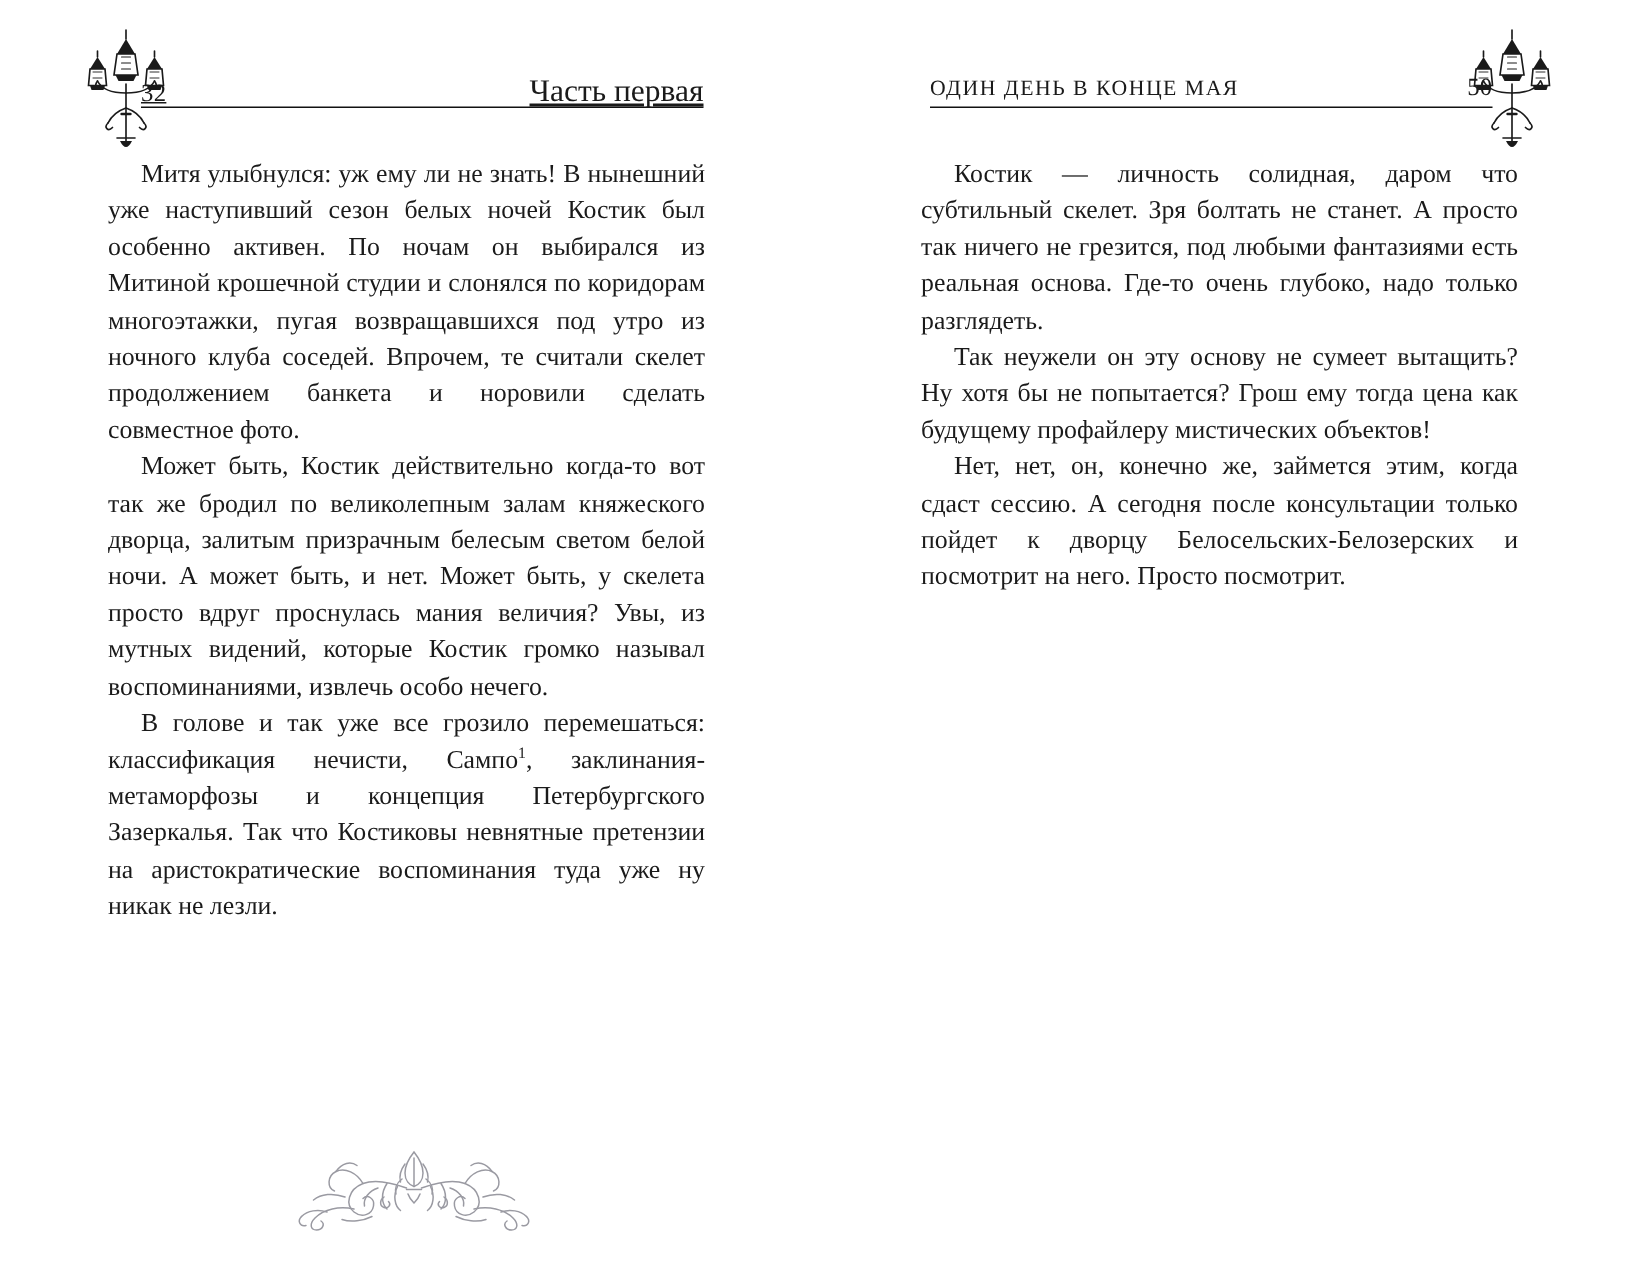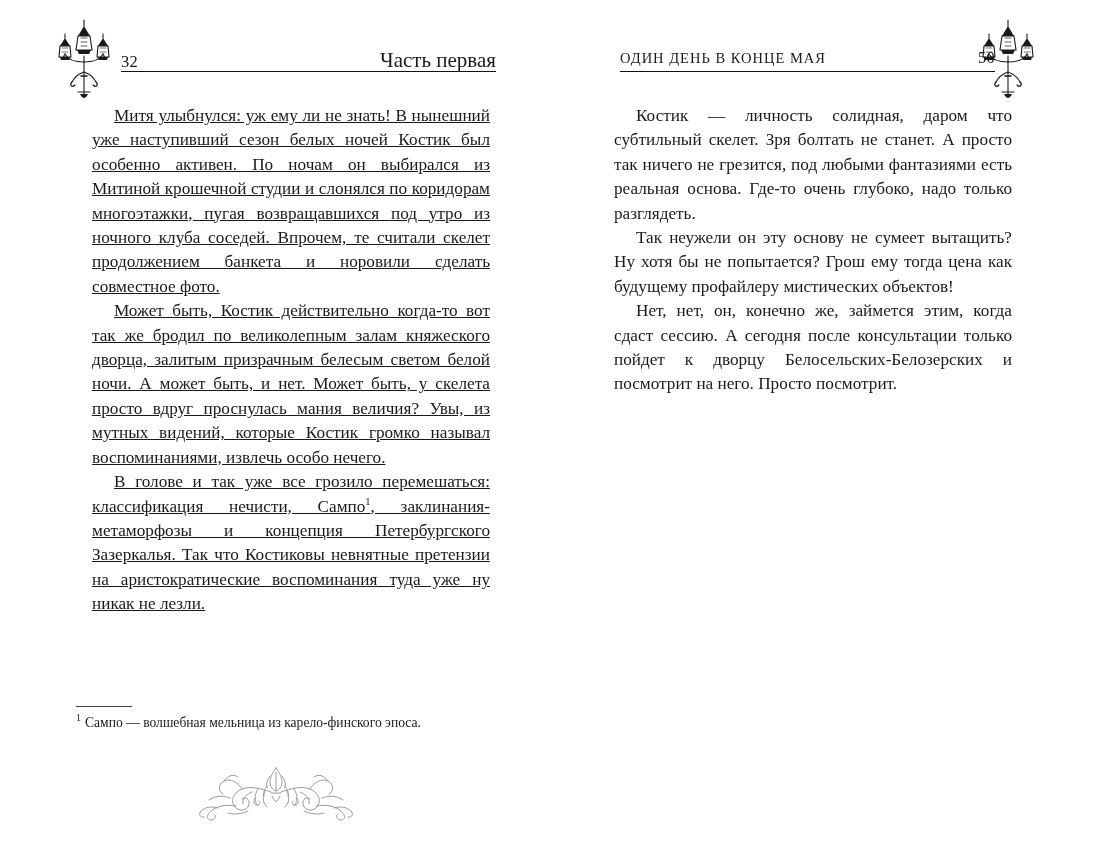--- a/index.html
+++ b/index.html
@@ -29,21 +29,21 @@
   }
   .page-left  { left: 0;    width: 550px; }
   .page-right { left: 550px; width: 550px; }
 
   
   .runhead {
     position: absolute;
     top: 48px;
     height: 26px;
   }
-  .page-left  .runhead { left: 121px; width: 375px; }
+  .page-left  .runhead { left: 94px; width: 375px; text-decoration: underline; }
   .page-right .runhead { left: 70px;  width: 375px; }
 
   .runhead-row {
     display: flex;
     align-items: baseline;
     justify-content: space-between;
     height: 22px;
   }
   .runhead-rule {
     border-bottom: 1.6px solid #111;
@@ -79,21 +79,21 @@
   
   .textblock {
     position: absolute;
     font-size: 17.2px;
     line-height: 24.4px;
     text-align: justify;
     text-justify: inter-word;
     color: #1a1a1a;
     hyphens: manual;
   }
-  .page-left  .textblock { left: 92px; top: 104px; width: 398px; text-decoration: underline; }
+  .page-left  .textblock { left: 72px; top: 104px; width: 398px; }
   .page-right .textblock { left: 64px; top: 104px; width: 398px; }
 
   .textblock p {
     margin: 0;
     text-indent: 22px;
   }
   .textblock p:last-child {
     text-align: justify;
   }
 
@@ -191,24 +191,20 @@
       </div>
       <div class="runhead-rule"></div>
     </div>
 
     <div class="textblock">
       <p>Митя улыбнулся: уж ему ли не знать! В нынешний уже наступивший сезон белых ночей Костик был особенно активен. По ночам он выбирался из Митиной крошечной студии и слонялся по коридорам многоэтажки, пугая возвращавшихся под утро из ночного клуба соседей. Впрочем, те считали скелет продолжением банкета и норовили сделать совместное фото.</p>
       <p>Может быть, Костик действительно когда-то вот так же бродил по великолепным залам княжеского дворца, залитым призрачным белесым светом белой ночи. А может быть, и нет. Может быть, у скелета просто вдруг проснулась мания величия? Увы, из мутных видений, которые Костик громко называл воспоминаниями, извлечь особо нечего.</p>
       <p><span>В голове и так уже все грозило перемешаться: классификация нечисти, Сампо</span><sup class="fnref">1</sup><span>, </span><span>заклинания-метаморфозы и концепция Петербургского Зазеркалья. Так что Костиковы невнятные претензии на аристократические воспоминания туда уже ну никак не лезли.</span></p>
     </div>
 
-    <div class="footnote">
-      <div class="footnote-rule"></div>
-      <div class="footnote-text"><span class="fnmark">1</span><span>Сампо — волшебная мельница из карело-финского эпоса.</span></div>
-    </div>
 
     <div class="vignette">
       <svg viewBox="0 0 208 62" width="208" height="62" aria-hidden="true">
         <g fill="none" stroke="#9a9aa2" stroke-width="1" stroke-linecap="round">
 
           <path d="M104 6 c-4 5 -6 10 -6 14 c0 5 3 8 6 9 c3 -1 6 -4 6 -9 c0 -4 -2 -9 -6 -14 Z"></path>
           <path d="M104 10 L104 29"></path>
           <path d="M98 14 c-3 4 -4 8 -3 12"></path>
           <path d="M110 14 c3 4 4 8 3 12"></path>
           <path d="M96 24 c-4 3 -5 7 -4 10"></path>

